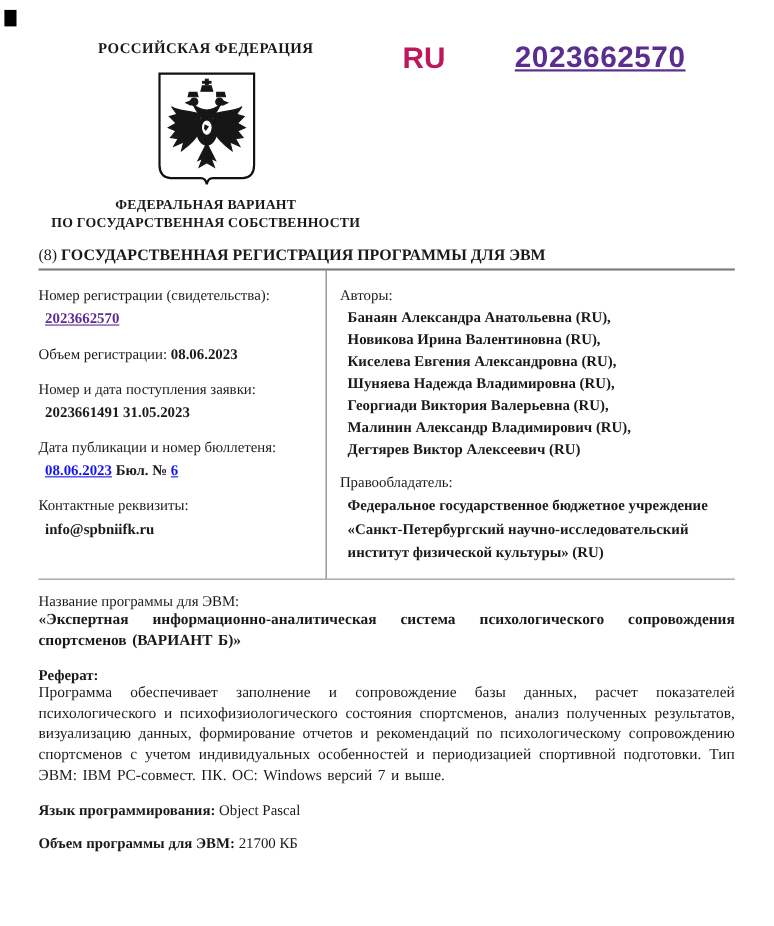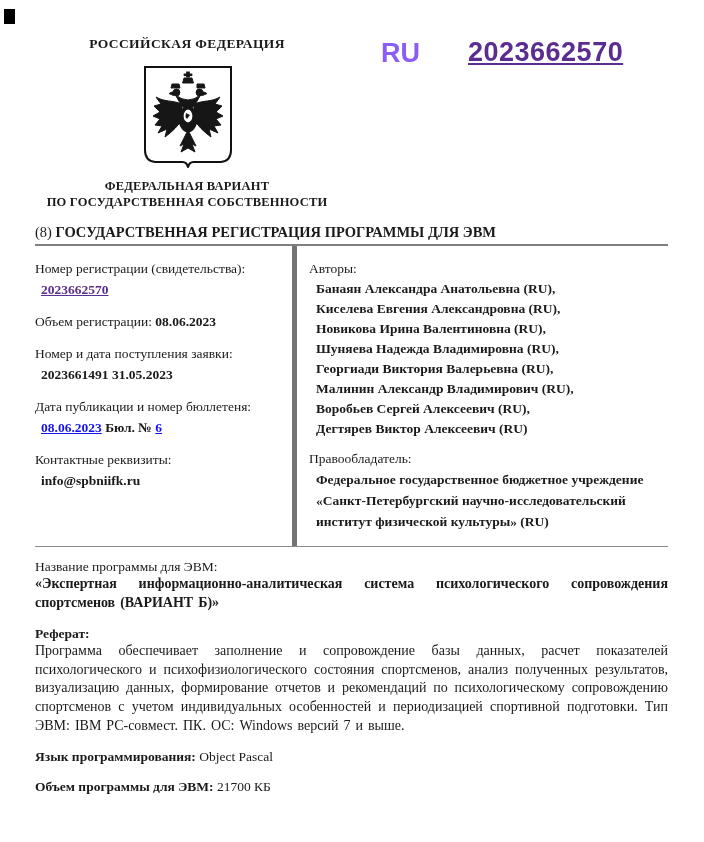--- a/index.html
+++ b/index.html
@@ -9,43 +9,43 @@
     font-family:"Liberation Serif","DejaVu Serif",serif;
     color:#1a1a1a; font-size:13.5px; overflow:hidden;
   }
   
   .corner-mark { position:absolute; left:4px; top:9px; width:11px; height:15px; background:#000; }
   .country-label {
     position:absolute; left:35px; top:36px; width:304px; text-align:center;
     font-weight:bold; font-size:13.5px; letter-spacing:.4px;
   }
   .ru-code {
-    position:absolute; left:381px; top:38px;
+    position:absolute; left:366px; top:38px;
     font-family:"Liberation Sans","DejaVu Sans",sans-serif;
-    font-weight:bold; font-size:27px; color:#8b5cf6;
+    font-weight:bold; font-size:27px; color:#be185d;
   }
   .reg-number-top {
     position:absolute; left:468px; top:37px;
     font-family:"Liberation Sans","DejaVu Sans",sans-serif;
     font-weight:bold; font-size:27px; letter-spacing:.5px;
     color:#5b2d90; text-decoration:underline; cursor:pointer;
   }
   .emblem-box { position:absolute; left:142px; top:64px; width:92px; height:106px; }
   .agency-label {
     position:absolute; left:20px; top:178px; width:334px; text-align:center;
     font-weight:bold; font-size:12.5px; line-height:16px; letter-spacing:.2px;
   }
   
   .main { position:absolute; left:0; top:224px; width:704px; }
   .doc-title { margin:0 36px 3px 35px; font-size:14.5px; white-space:nowrap; }
   .doc-title .num { font-weight:normal; }
   .doc-title .ttl { font-weight:bold; }
   .rule { height:2px; background:#7f7f7f; margin:1px 36px 0 35px; }
   .cols { display:flex; margin:0 36px 0 35px; border-bottom:1px solid #8a8a8a; }
-  .col-left { width:262px; border-right:5px solid #737373; padding:12px 6px 16px 0; }
+  .col-left { width:262px; border-right:1px solid #737373; padding:12px 6px 16px 0; }
   .col-right { flex:1; padding:12px 0 14px 12px; }
   .group { margin-bottom:11px; line-height:21px; }
   .group .value { font-weight:bold; padding-left:6px; }
   .link-purple { color:#5b2d90; font-weight:bold; text-decoration:underline; cursor:pointer; }
   .link-blue { color:#1414ee; font-weight:bold; text-decoration:underline; cursor:pointer; }
   .b { font-weight:bold; }
   .authors-label, .rh-label { line-height:21px; }
   .author-line { font-weight:bold; line-height:20px; padding-left:7px; list-style:none; }
   .authors-list { margin-bottom:9px; }
   .rh-value { font-weight:bold; line-height:21px; padding-left:7px; }
@@ -142,26 +142,25 @@
         <div class="group">
           <div>Контактные реквизиты:</div>
           <div class="value">info@spbniifk.ru</div>
         </div>
       </div>
 
       <div class="col-right">
         <div class="authors-label">Авторы:</div>
         <div class="authors-list">
           <div class="author-line">Банаян Александра Анатольевна (RU),</div>
+          <div class="author-line">Новикова Ирина Валентиновна (RU),</div>
           <div class="author-line">Киселева Евгения Александровна (RU),</div>
-          <div class="author-line">Новикова Ирина Валентиновна (RU),</div>
           <div class="author-line">Шуняева Надежда Владимировна (RU),</div>
           <div class="author-line">Георгиади Виктория Валерьевна (RU),</div>
           <div class="author-line">Малинин Александр Владимирович (RU),</div>
-          <div class="author-line">Воробьев Сергей Алексеевич (RU),</div>
           <div class="author-line">Дегтярев Виктор Алексеевич (RU)</div>
         </div>
         <div class="rh-label">Правообладатель:</div>
         <div class="rh-value">Федеральное государственное бюджетное учреждение «Санкт-Петербургский научно-исследовательский институт физической культуры» (RU)</div>
       </div>
     </div>
 
     <div class="block">
       <div>Название программы для ЭВМ:</div>
       <div class="just prog-name-value">«Экспертная информационно-аналитическая система психологического сопровождения спортсменов (ВАРИАНТ Б)»</div>

